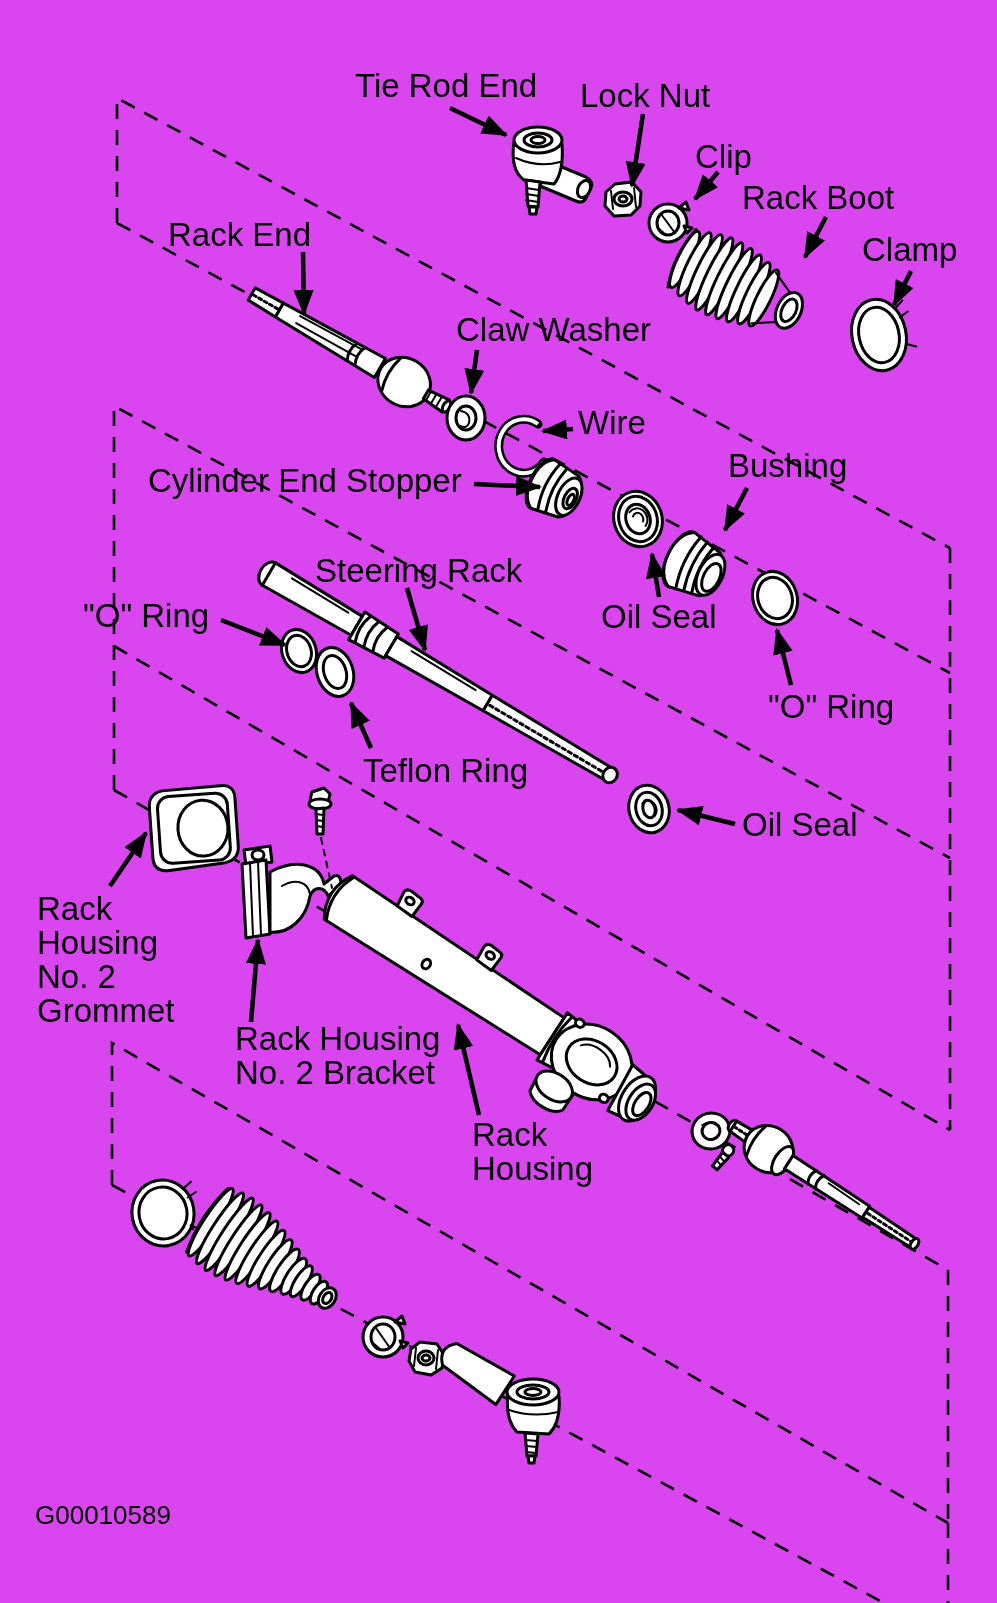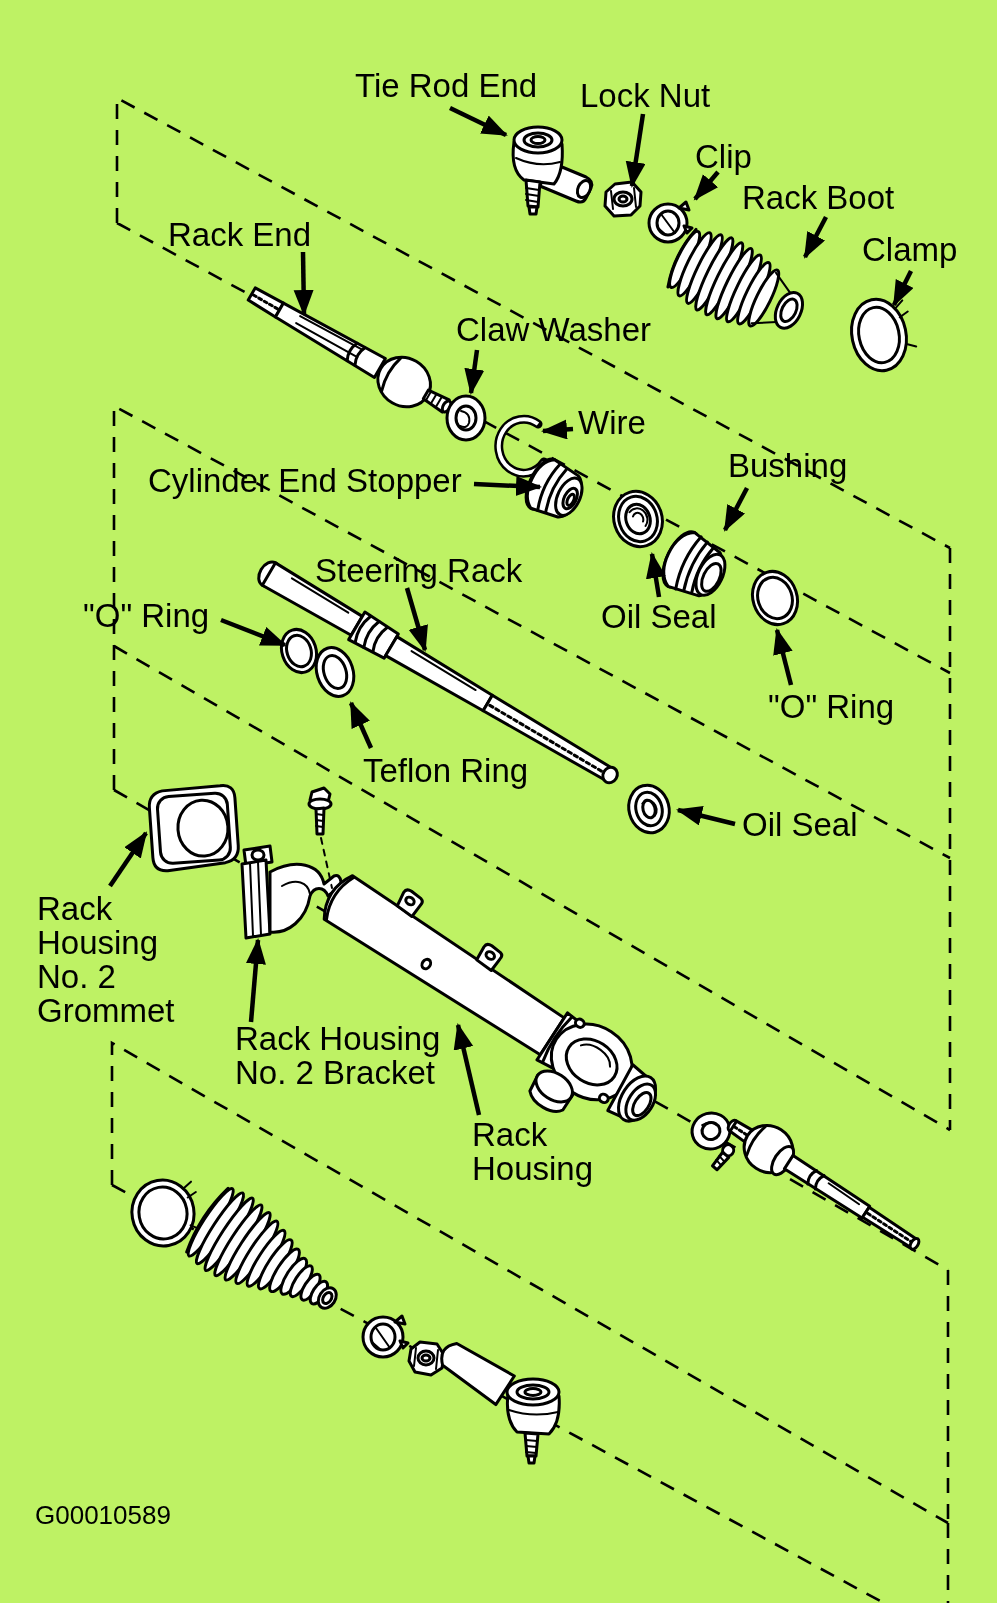--- a/index.html
+++ b/index.html
@@ -1,16 +1,16 @@
 <!DOCTYPE html>
 <html><head>
 <meta charset="utf-8">
 <style>
   html,body{margin:0;padding:0;background:#fff;}
-  .stage{position:relative;width:997px;height:1603px;background:#bef264;overflow:hidden;}
+  .stage{position:relative;width:997px;height:1603px;background:#d946ef;overflow:hidden;}
   svg{display:block;}
   svg text{font-family:"Liberation Sans",sans-serif;font-size:33px;fill:#000;}
   svg text.fig-code{font-size:26px;}
   .guide{stroke:#000;stroke-width:2.6;fill:none;stroke-dasharray:15 11;}
   .leader{stroke:#000;stroke-width:4.5;fill:none;}
   .part, .part *{stroke:#000;stroke-width:3;fill:#fff;stroke-linejoin:round;stroke-linecap:round;}
   .part .nofill{fill:none;}
   .part .comb{fill:none;stroke:#000;}
   .part .thin{stroke-width:2;}
 </style>

